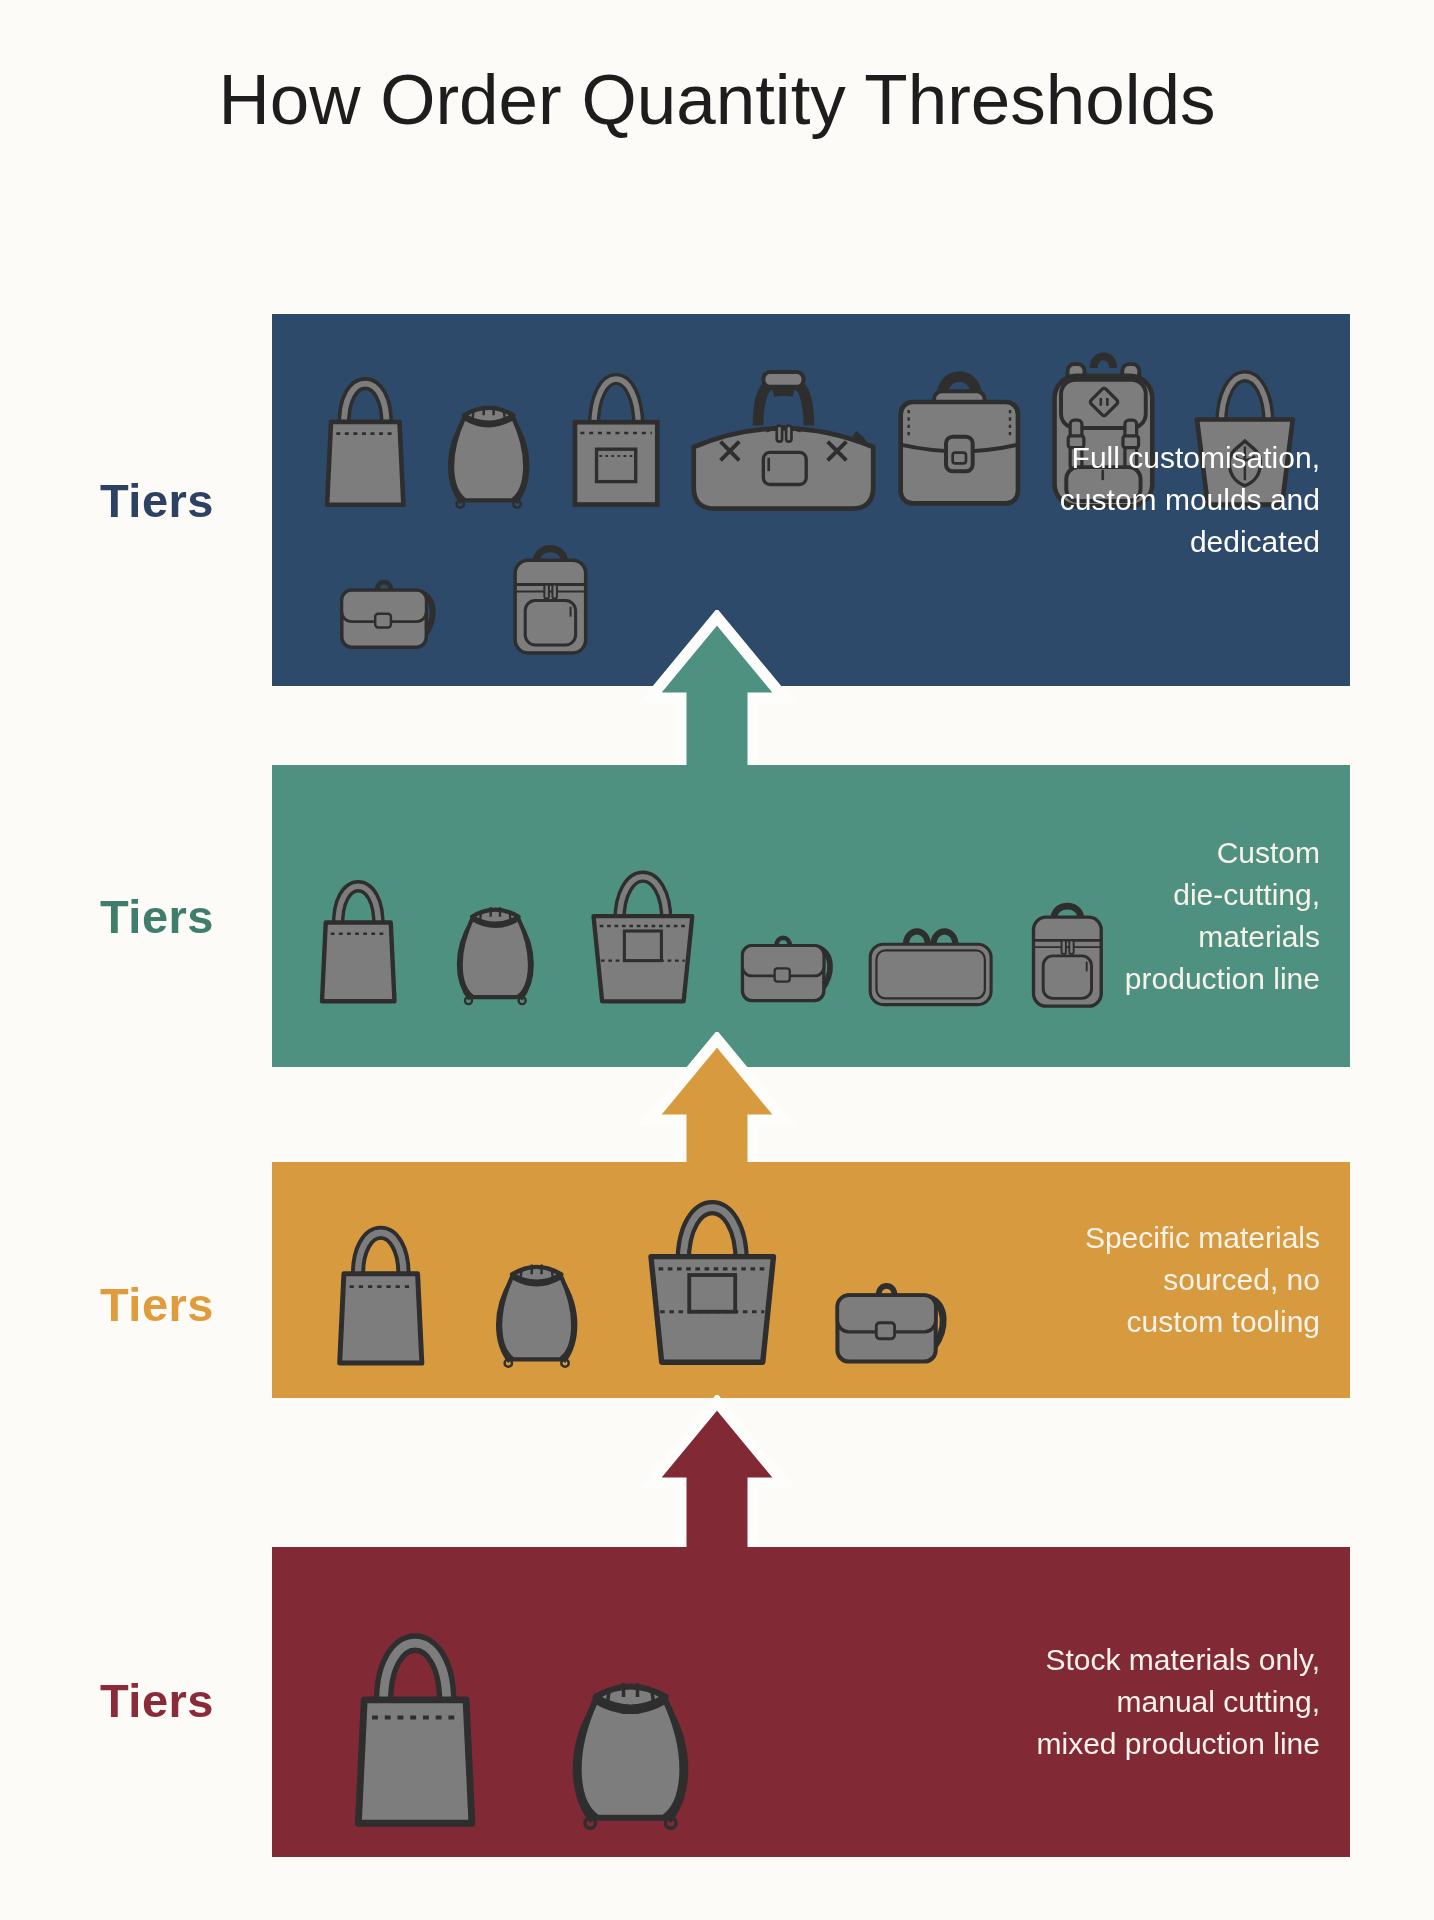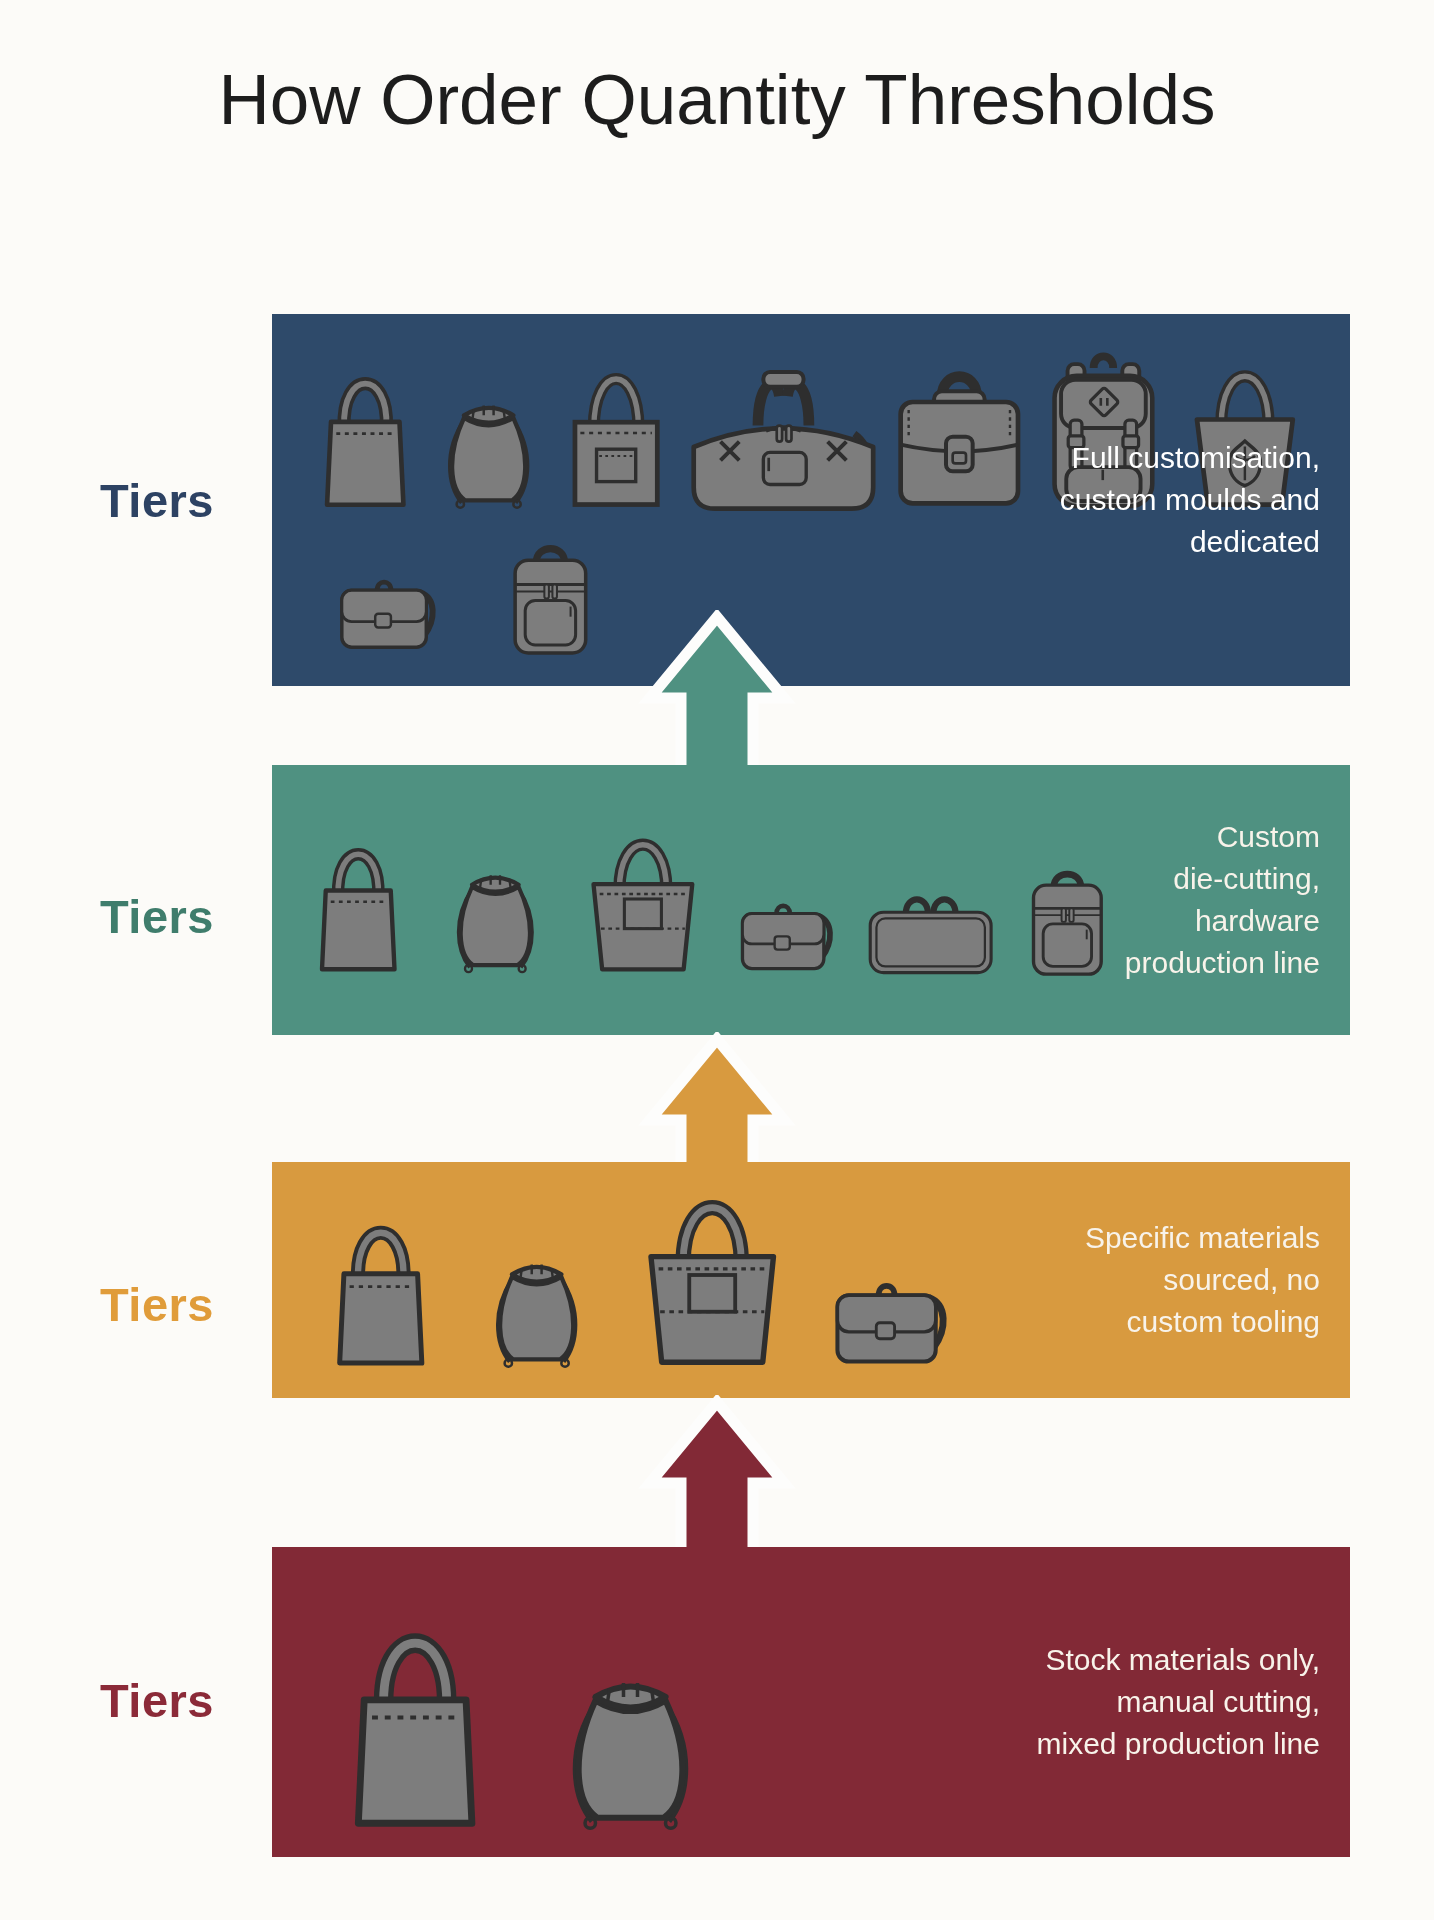--- a/index.html
+++ b/index.html
@@ -133,21 +133,21 @@
             </svg>
           </span>
         </div>
         <div class="tier-text" style="color: #ffffff;">
           <div>Full customisation,</div>
           <div>custom moulds and</div>
           <div>dedicated</div>
         </div>
       </div>
       <div class="tier-label" style="top: 916px; color: rgb(63, 125, 108);">Tiers</div>
-      <div class="band" style="top: 765px; height: 270px; background: rgb(79, 145, 129);">
+      <div class="band" style="top: 765px; height: 302px; background: rgb(79, 145, 129);">
         <div class="bags-row" style="left: 30px; bottom: 57px; gap: 22px;">
           <span class="bag">
             <svg viewBox="0 0 90 120" style="height:150px" xmlns="http://www.w3.org/2000/svg">
               <path d="M29 54 C27 10 63 10 61 54" fill="none" stroke="#2e2e2e" stroke-width="10"></path>
   <path d="M29 54 C27 10 63 10 61 54" fill="none" stroke="#7d7d7d" stroke-width="4.5"></path>
   <path d="M19 50 L71 50 L74 113 L16 113 Z" fill="#7d7d7d" stroke="#2e2e2e" stroke-width="3.5" stroke-linejoin="round"></path>
   <line x1="23" y1="59" x2="67" y2="59" stroke="#2e2e2e" stroke-width="2" stroke-dasharray="3 3.5"></line>
             </svg>
           </span>
           <span class="bag">
@@ -197,21 +197,21 @@
   <rect x="44" y="50" width="4.5" height="14" rx="2" fill="#7d7d7d" stroke="#2e2e2e" stroke-width="2"></rect>
   <rect x="52" y="50" width="4.5" height="14" rx="2" fill="#7d7d7d" stroke="#2e2e2e" stroke-width="2"></rect>
   <rect x="25" y="66" width="50" height="44" rx="10" fill="#7d7d7d" stroke="#2e2e2e" stroke-width="3"></rect>
   <path d="M70 72 v10" stroke="#2e2e2e" stroke-width="2"></path>
             </svg>
           </span>
         </div>
         <div class="tier-text" style="color: rgb(248, 243, 234);">
           <div>Custom</div>
           <div>die-cutting,</div>
-          <div>hardware</div>
+          <div>materials</div>
           <div>production line</div>
         </div>
       </div>
       <div class="tier-label" style="top: 1303.5px; color: rgb(224, 156, 58);">Tiers</div>
       <div class="band" style="top: 1162px; height: 236px; background: rgb(216, 154, 63);">
         <div class="bags-row" style="left: 45px; bottom: 25px; gap: 30px;">
           <span class="bag">
             <svg viewBox="0 0 90 120" style="height:170px" xmlns="http://www.w3.org/2000/svg">
               <path d="M29 54 C27 10 63 10 61 54" fill="none" stroke="#2e2e2e" stroke-width="10"></path>
   <path d="M29 54 C27 10 63 10 61 54" fill="none" stroke="#7d7d7d" stroke-width="4.5"></path>

